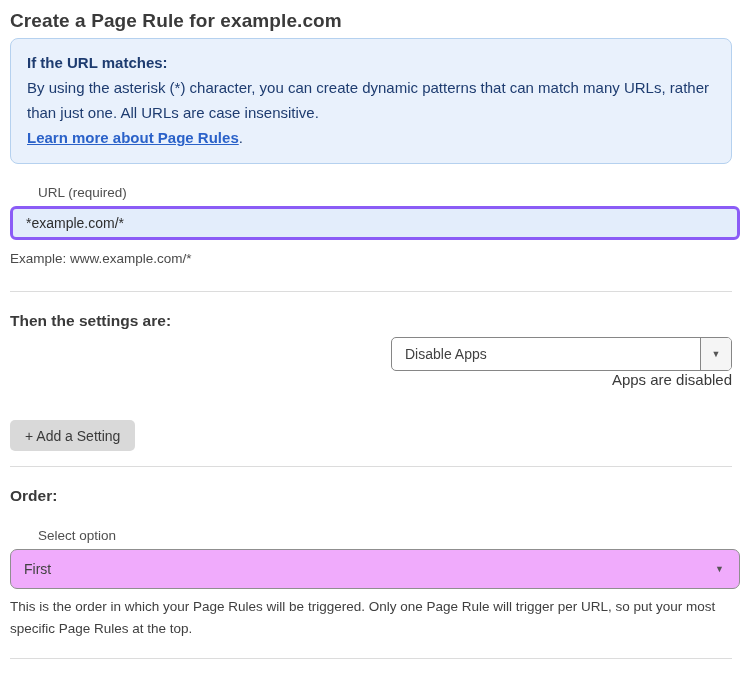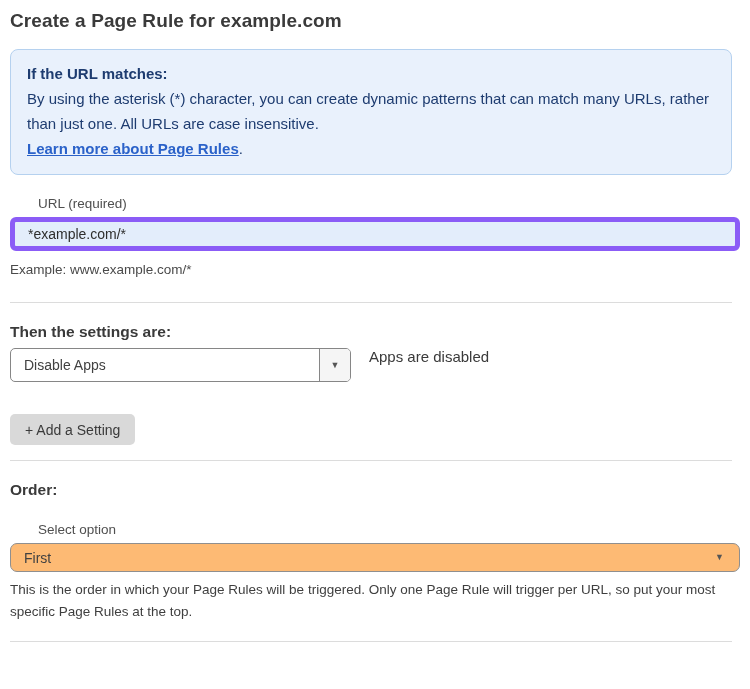--- a/index.html
+++ b/index.html
@@ -10,52 +10,52 @@
     color: #383838;
   }
   .content { padding: 8px 18px 0 10px; }
 
   .page-title {
     font-size: 19px; font-weight: bold; color: #3a3a3a;
     margin-top: 2px; letter-spacing: 0.1px;
   }
 
   .info-box {
-    margin-top: 17px;
+    margin-top: 6px;
     background: #e9f1fc;
     border: 1px solid #b5d1ef;
     border-radius: 8px;
     padding: 11px 16px 13px 16px;
     font-size: 15px; line-height: 25px;
     color: #1e3c70;
   }
   .info-box .info-heading { font-weight: bold; }
   .info-box .info-link {
     color: #2b62c9; text-decoration: underline; cursor: pointer; font-weight: bold;
   }
   .info-box .info-link-suffix { color: #1e3c70; text-decoration: none; }
 
   .field-label { margin-top: 21px; font-size: 13.5px; color: #4f4f4f; margin-left: 28px; }
 
   .url-input {
     display: block; width: 730px; height: 34px;
     margin-top: 6px; padding: 0 13px;
     background: #e3edfb;
-    border: 5px solid #8b5cf6;
+    border: 3px solid #8b5cf6;
     border-radius: 6px;
     font-family: "Liberation Sans", "DejaVu Sans", sans-serif;
     font-size: 14px; color: #2e2e2e;
   }
   .helper-text { margin-top: 8px; font-size: 13.5px; color: #4a4a4a; line-height: 21px; }
 
   .divider { border: none; border-top: 1px solid #dcdcdc; margin-top: 22px; }
 
   .section-heading { margin-top: 20px; font-size: 15.5px; font-weight: bold; color: #3a3a3a; }
 
-  .setting-row { margin-top: 7px; display: flex; align-items: flex-start; }
+  .setting-row { margin-top: 7px; display: flex; align-items: flex-end; flex-direction: column; }
   .setting-select {
     display: flex; align-items: stretch;
     width: 341px; height: 34px;
     background: #ffffff;
     border: 1px solid #868686;
     border-radius: 5px;
     overflow: hidden; cursor: pointer;
   }
   .setting-select .select-value {
     flex: 1; display: flex; align-items: center;
@@ -69,23 +69,23 @@
   .setting-status { margin-left: 18px; font-size: 15px; color: #3a3a3a; }
 
   .add-setting-btn {
     margin-top: 32px; height: 31px; padding: 0 15px;
     background: #d9d9d9; border: none; border-radius: 5px;
     font-family: "Liberation Sans", "DejaVu Sans", sans-serif;
     font-size: 14px; color: #3a3a3a; cursor: pointer;
   }
 
   .order-select {
-    margin-top: 6px; width: 730px; height: 29px;
+    margin-top: 6px; width: 730px; height: 40px;
     display: flex; align-items: center; justify-content: space-between;
-    background: #fdba74; border: 1px solid #8f8f8f; border-radius: 7px;
+    background: #f0abfc; border: 1px solid #8f8f8f; border-radius: 7px;
     padding: 0 15px 0 13px; cursor: pointer;
   }
   .order-select .select-value { font-size: 14px; color: #414141; }
   .order-helper { margin-top: 7px; width: 720px; font-size: 13.5px; color: #3f3f3f; line-height: 22px; }
 </style>
 </head>
 <body>
 
 <div class="content">
 

